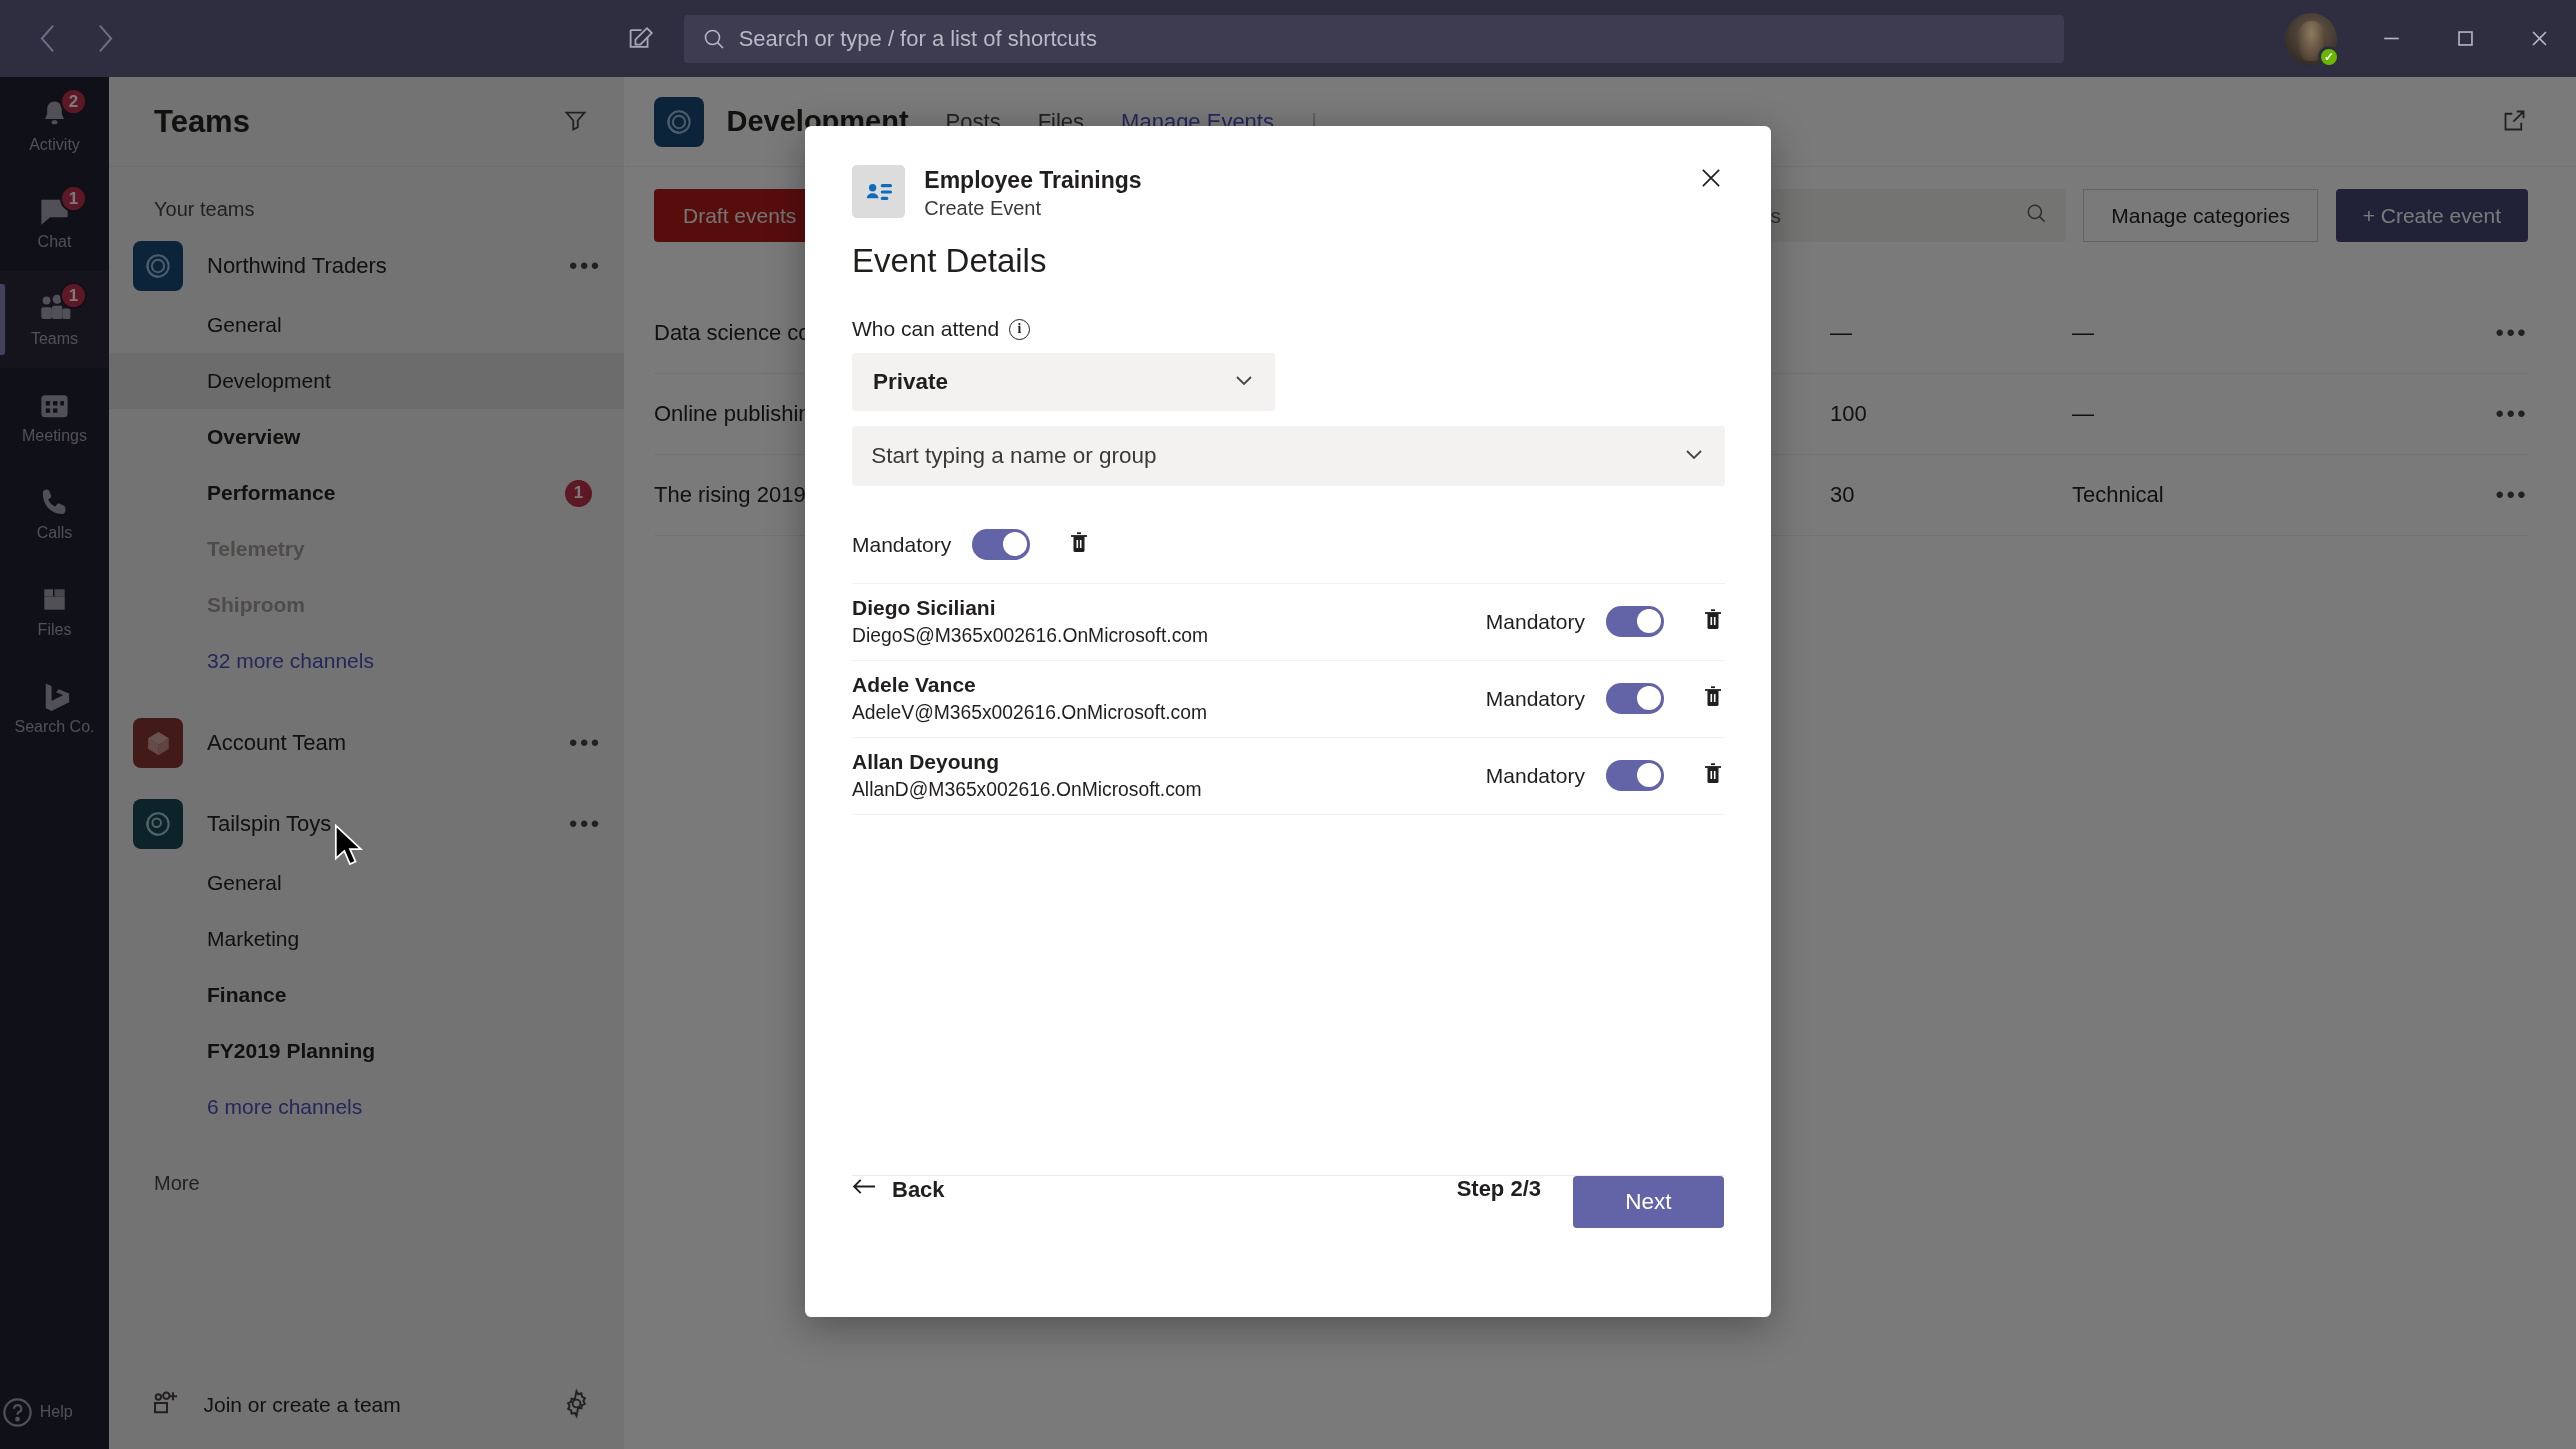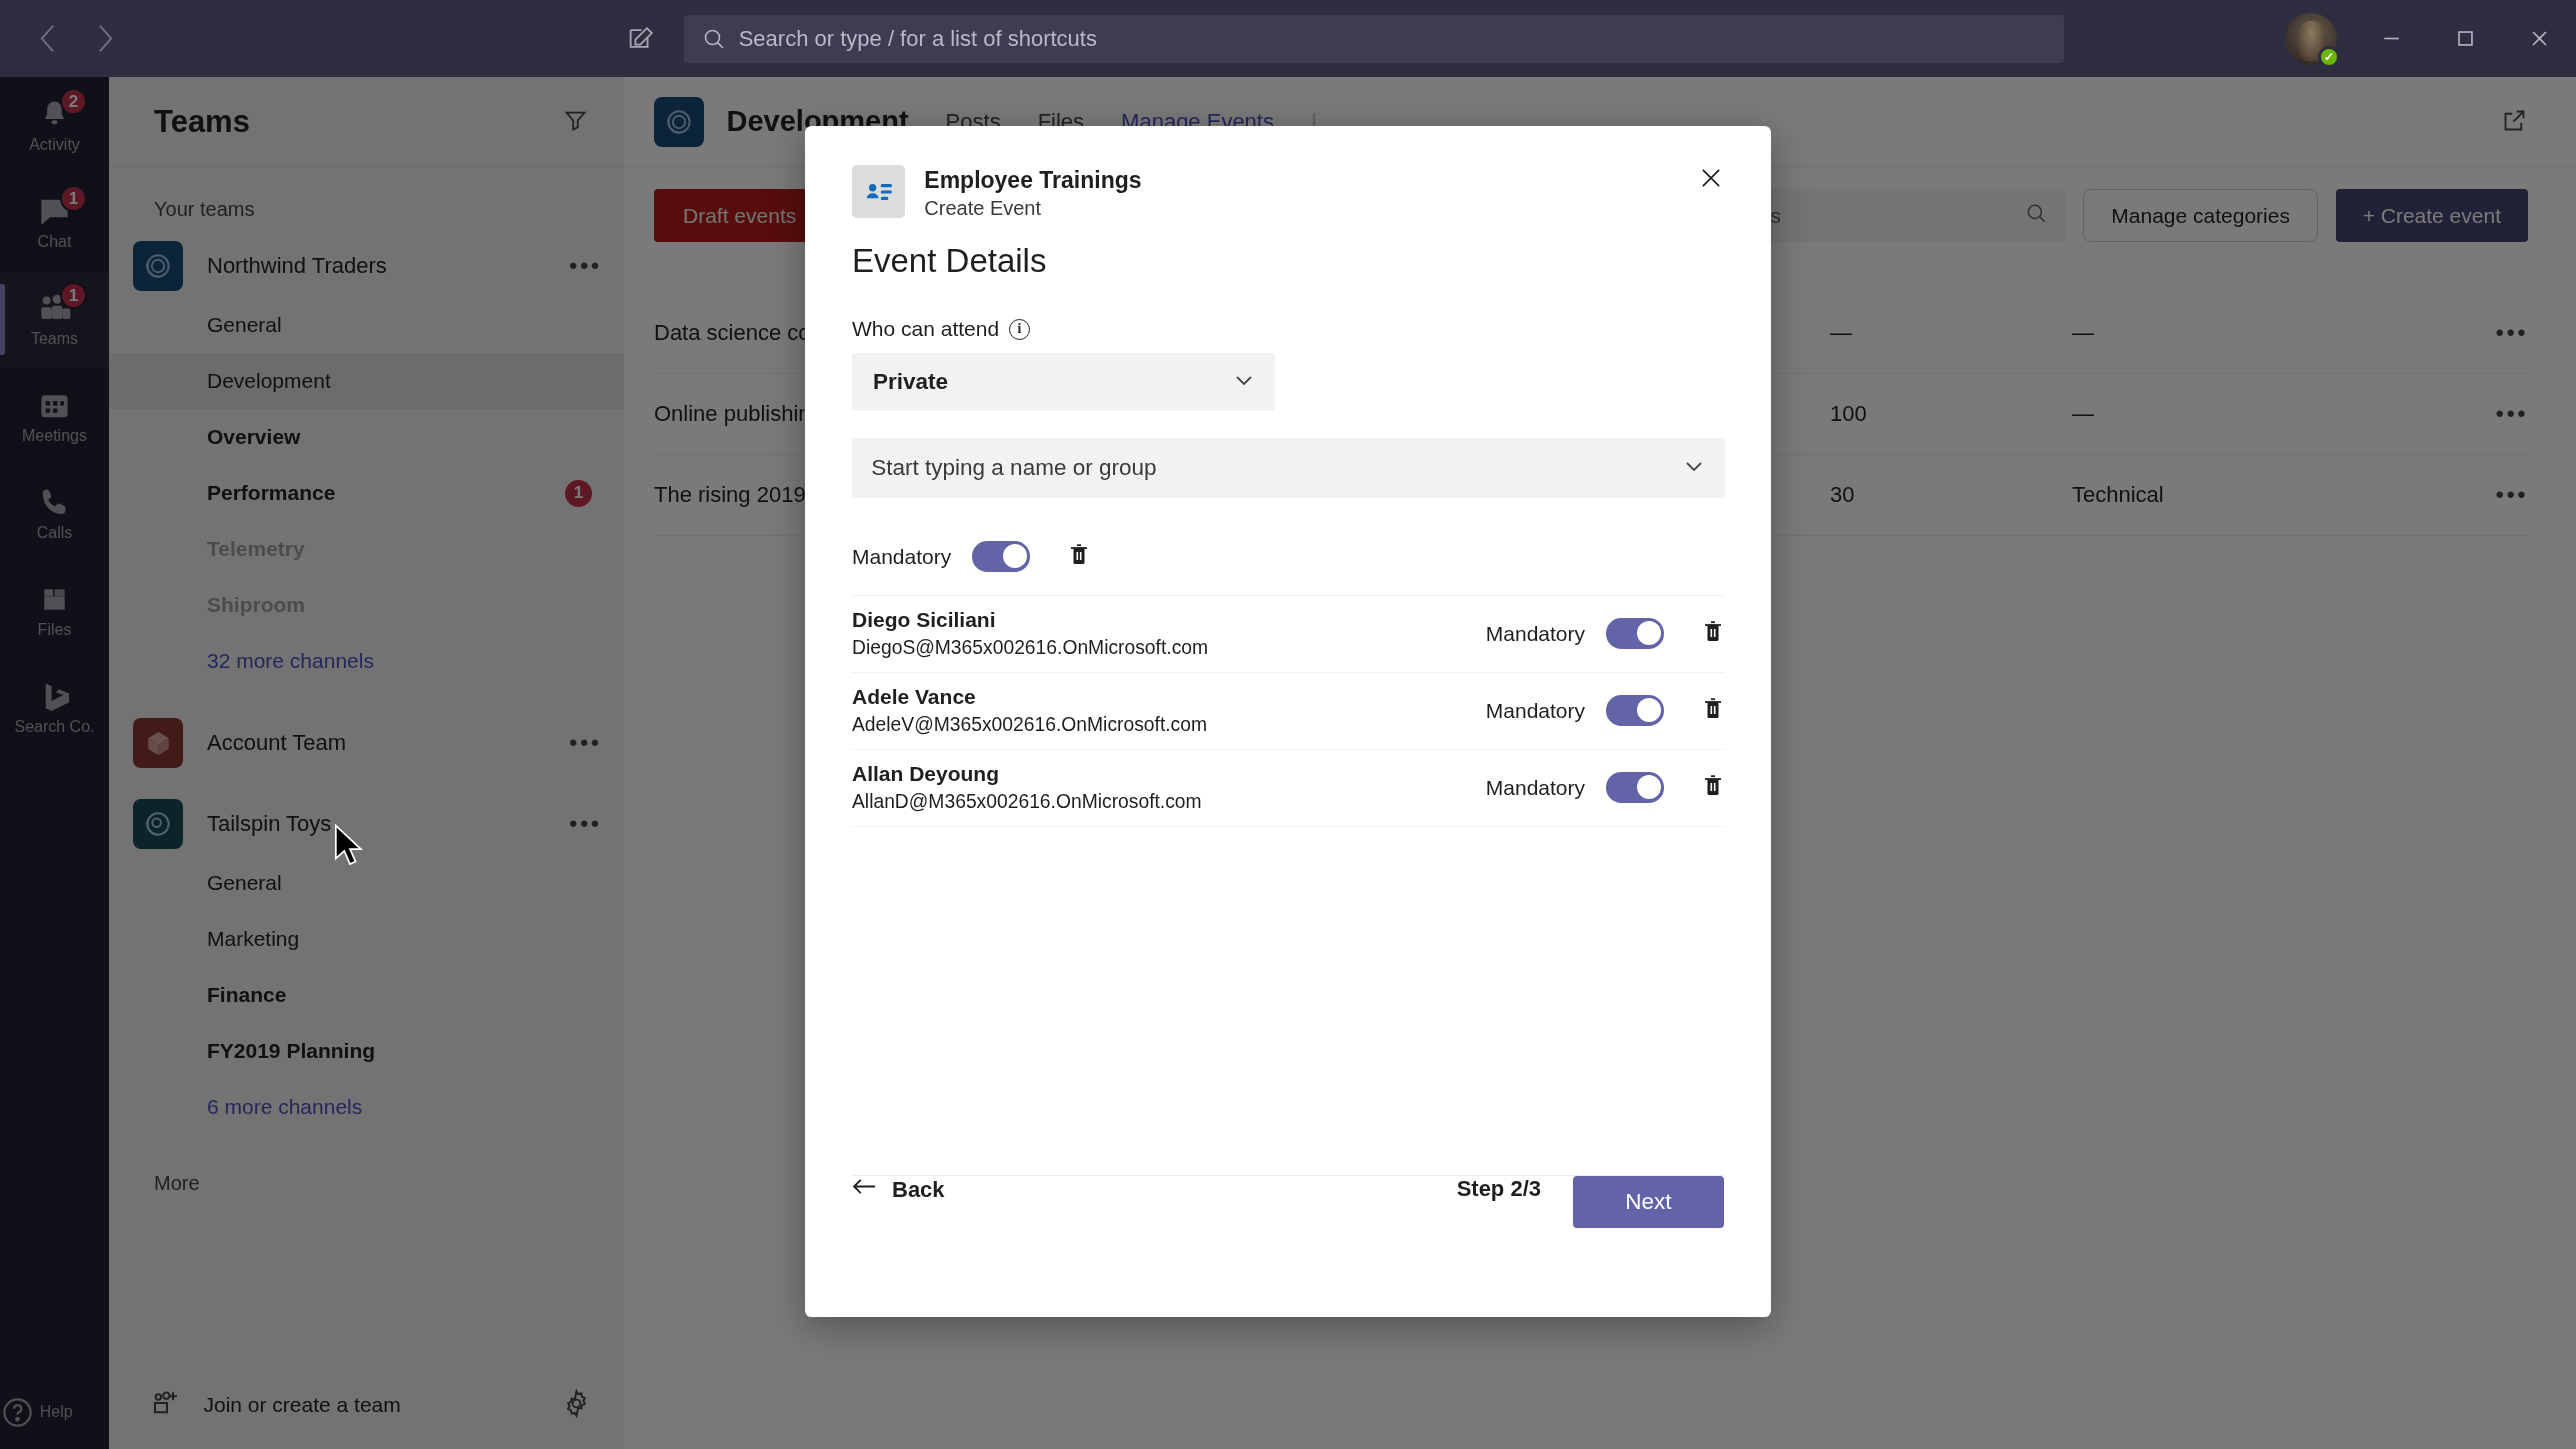--- a/index.html
+++ b/index.html
@@ -159,21 +159,21 @@
   .btn-draft {
     height: 53px; padding: 0 29px; border-radius: 4px; background: #b91c1c; color: #f3f2f1;
     display: flex; align-items: center; font-size: 21px;
   }
   .search-events {
     height: 53px; width: 467px; border-radius: 4px; background: #f3f2f1;
     display: flex; align-items: center; justify-content: space-between; padding: 0 17.7px;
     font-size: 21px; color: #605e5c; margin-left: auto;
   }
   .btn-manage {
-    height: 53px; padding: 0 27px; border-radius: 8px; background: #fff;
+    height: 53px; padding: 0 27px; border-radius: 0; background: #fff;
     border: 0.8px solid #d2d0ce; color: #252423; display: flex; align-items: center; font-size: 21px;
   }
   .btn-create {
     height: 53px; padding: 0 27px; border-radius: 4px; background: #464775; color: #fff;
     display: flex; align-items: center; font-size: 21px;
   }
   .evt-table { padding: 29px 48px 0 29px; }
   .evt-row {
     height: 81px; display: flex; align-items: center; border-bottom: 0.8px solid #f0f0f0;
     font-size: 22px; color: #252423;
@@ -216,21 +216,21 @@
     font-size: 13.7px; display: flex; align-items: center; justify-content: center;
     font-family: "Liberation Serif", serif; font-weight: bold;
   }
   .select-box {
     margin-top: 11.3px; height: 58px; width: 423px; background: #f3f2f1; border-radius: 3.2px;
     display: flex; align-items: center; justify-content: space-between; padding: 0 19.3px 0 21px;
   }
   .select-val { font-size: 22.5px; font-weight: bold; color: #201f1e; }
   .chev { color: #484644; }
   .people-box {
-    margin-top: 27px; height: 60px; width: 873px; background: #f3f2f1; border-radius: 3.2px;
+    margin-top: 15px; height: 60px; width: 873px; background: #f3f2f1; border-radius: 3.2px;
     display: flex; align-items: center; justify-content: space-between; padding: 0 19.3px 0 19.3px;
   }
   .people-ph { font-size: 22.5px; color: #3b3a39; }
   .auto-row {
     margin-top: 27px; display: flex; align-items: center; width: 873px;
   }
   .chk {
     width: 27px; height: 27px; border: 1.6px solid #201f1e; border-radius: 3.2px;
     margin-right: 17.7px; background: #fff;
   }

